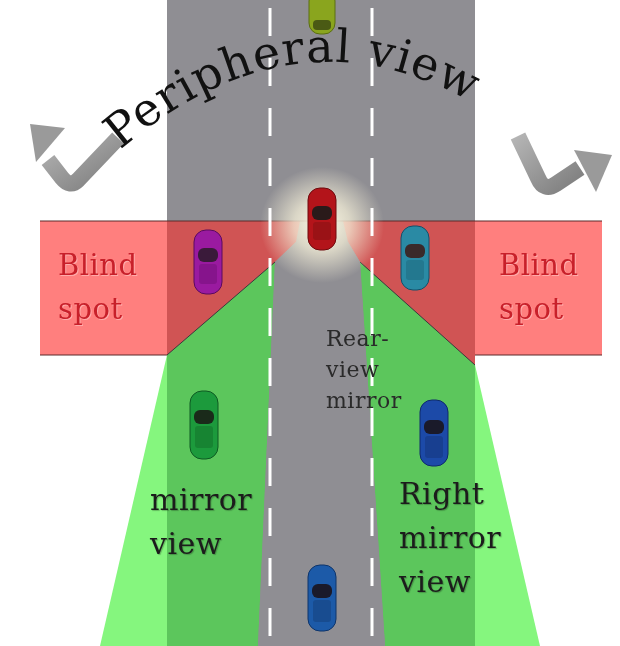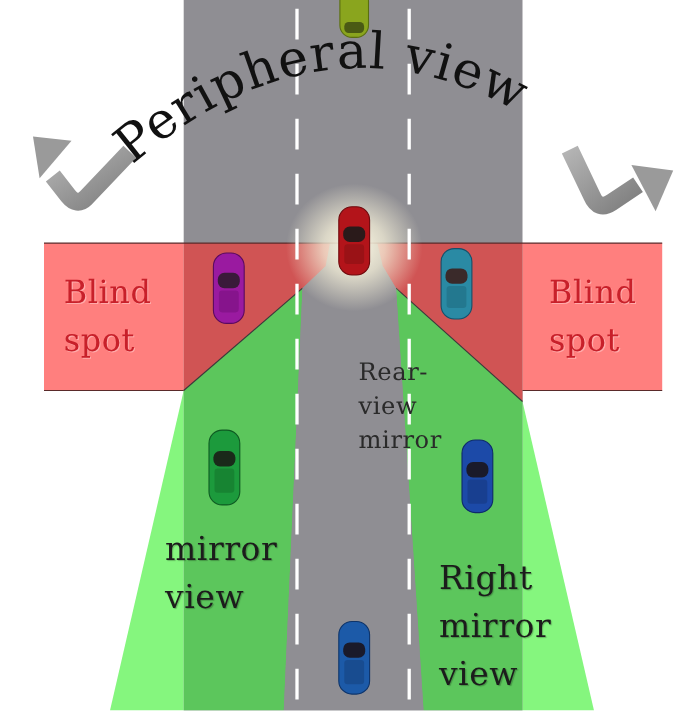--- a/index.html
+++ b/index.html
@@ -120,18 +120,18 @@
     <div>Rear-</div>
     <div>view</div>
     <div>mirror</div>
   </div>
 
   <div class="lbl dark" style="left:150px;top:478px;">
     <div>mirror</div>
     <div>view</div>
   </div>
 
-  <div class="lbl dark" style="left:399px;top:504px;">
+  <div class="lbl dark" style="left:399px;top:472px;">
     <div>Right</div>
     <div>mirror</div>
     <div>view</div>
   </div>
 </div>
 
 </body></html>

